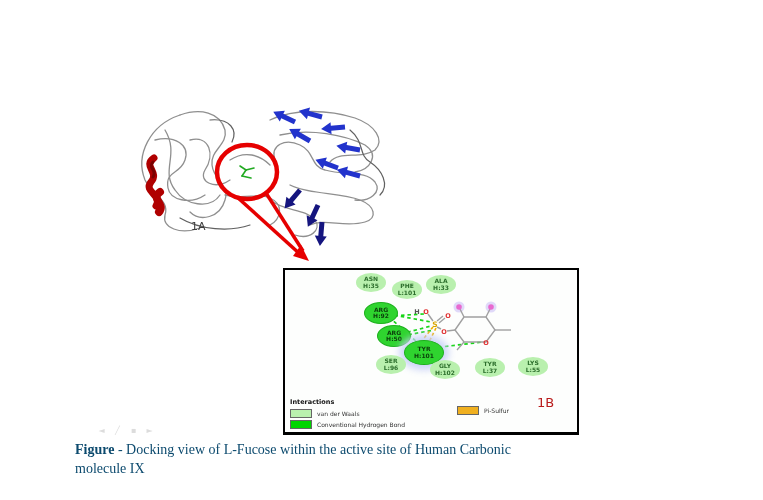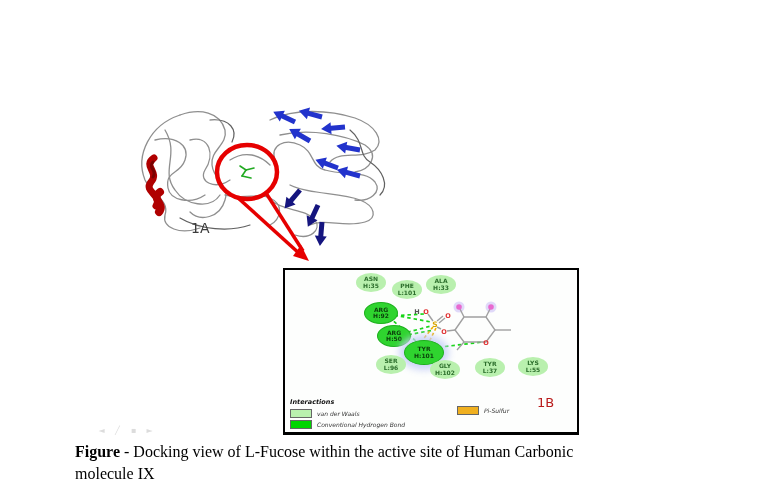--- a/index.html
+++ b/index.html
@@ -3,49 +3,49 @@
 <meta charset="utf-8">
 <style>
   html,body{margin:0;padding:0;background:#ffffff;}
   body{width:763px;height:500px;position:relative;overflow:hidden;
        font-family:"Liberation Serif", serif;}
 
   
   .doc-title{position:absolute;left:75px;top:12px;width:615px;
     font-size:17.5px;font-weight:bold;color:#000;line-height:1.47;}
   .caption{position:absolute;left:75px;top:441px;width:585px;
-    font-size:16px;color:#000000;line-height:1.35;}
+    font-size:14px;color:#0c4a6e;line-height:1.35;}
   .caption .cap-bold{font-weight:bold;}
 
   
   .ghost-toolbar{position:absolute;left:97px;top:426px;display:flex;gap:7px;
     font-family:"DejaVu Sans",sans-serif;font-size:8px;color:#dcdcdc;}
   .ghost-toolbar span{display:inline-block;width:9px;text-align:center;}
 
   
   .protein-svg{position:absolute;left:120px;top:100px;pointer-events:none;}
   .panel-label-1a{position:absolute;left:191px;top:220px;
-    font-family:"DejaVu Sans",sans-serif;font-size:14px;color:#3c3c3c;}
+    font-family:"DejaVu Sans",sans-serif;font-size:11px;color:#3c3c3c;}
 
   
   .diagram-box{position:absolute;left:283px;top:268px;width:292px;height:162px;
     background:#fdfefd;border:2px solid #000;border-bottom-width:3px;}
   .diagram-box svg{position:absolute;left:0;top:0;}
 
   .residue{position:absolute;border-radius:50%;display:flex;flex-direction:column;
     align-items:center;justify-content:center;text-align:center;
     font-family:"DejaVu Sans",sans-serif;font-weight:bold;line-height:1.05;}
   .residue.vdw{width:30px;height:19px;background:#b9f0ae;color:#2c6e2c;font-size:6px;}
   .residue.hb{width:32px;height:20px;background:#2fd42f;color:#0b3d0b;font-size:6px;
     border:1px solid #1db01d;}
   .residue.hb.big{width:38px;height:23px;
     box-shadow:0 0 7px 5px rgba(200,208,246,0.9);}
 
   .legend{position:absolute;left:5px;top:128px;width:282px;
-    font-family:"DejaVu Sans",sans-serif;color:#222;font-style:italic;}
+    font-family:"DejaVu Sans",sans-serif;color:#222;}
   .legend-header{font-size:6.5px;font-weight:bold;color:#111;}
   .legend-row{display:flex;align-items:center;margin-top:2.5px;}
   .legend-swatch{width:20px;height:7px;border:0.5px solid #666;margin-right:5px;}
   .legend-label{font-size:6px;color:#333;}
   .legend-right{position:absolute;left:167px;top:8px;display:flex;align-items:center;}
   .panel-label-1b{position:absolute;left:252px;top:125px;
     font-family:"DejaVu Sans",sans-serif;font-size:13px;color:#b91c1c;}
 </style>
 </head>
 <body>

